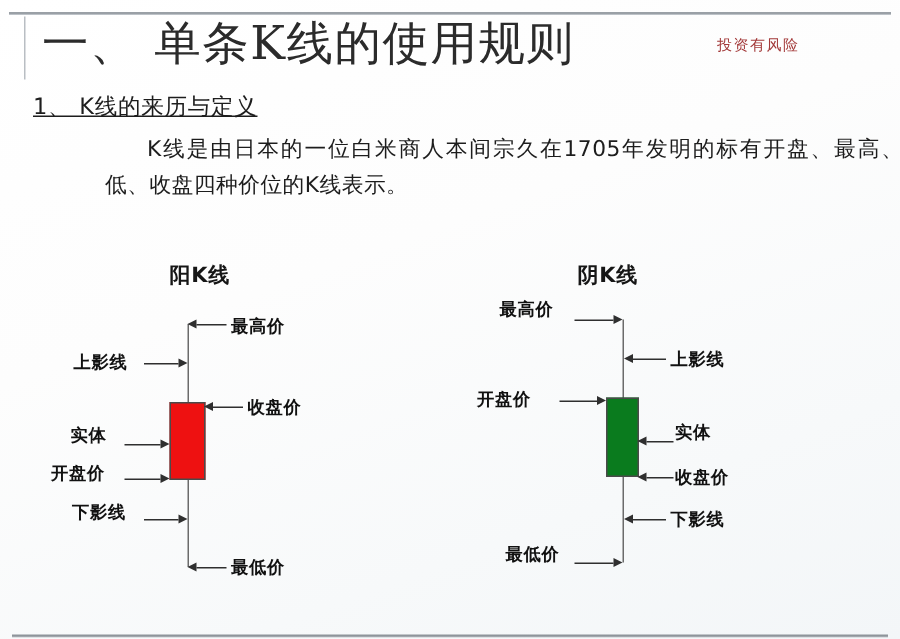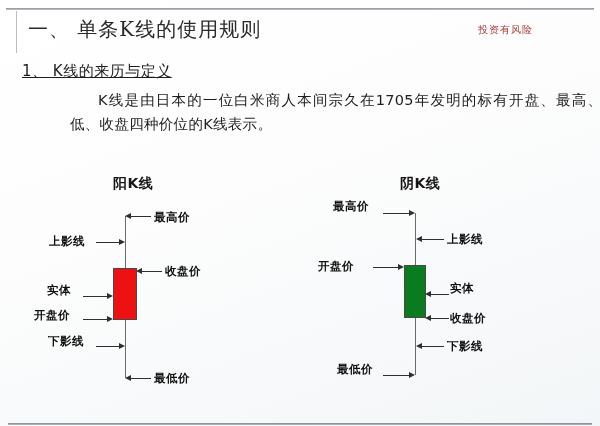--- a/index.html
+++ b/index.html
@@ -46,21 +46,21 @@
     height: 42px;
     background: #b9bec3;
   }
 
   
   .title {
     position: absolute;
     left: 28px;
     top: 9px;
     font-family: "DejaVu Serif", "Liberation Serif", serif;
-    font-size: 20px;
+    font-size: 31px;
     line-height: 40px;
     letter-spacing: 1px;
     color: #2b2b2b;
     white-space: nowrap;
   }
   .risk-note {
     position: absolute;
     left: 478px;
     top: 23px;
     font-size: 10px;
@@ -187,21 +187,21 @@
 
     <div class="lbl" style="left:48px; top:303px;">下影线</div>
     <div class="arrow right" style="left:96px; top:315px; width:23px;"></div>
 
     <div class="arrow left" style="left:131px; top:347px; width:20px;"></div>
     <div class="lbl" style="left:154px; top:340px;">最低价</div>
   </div>
 
   <div class="diagram" style="left:300px; top:0; width:300px; height:426px;">
 
-    <div class="dia-title" style="left:100px; top:144px;">阴K线</div>
+    <div class="dia-title" style="left:85px; top:144px;">阴K线</div>
 
     <div class="wick" style="left:115px; top:182px; height:162px;"></div>
 
     <div class="body-candle" style="left:104px; top:234px; width:22px; height:53px; background:#0a7b1e;"></div>
 
     <div class="lbl" style="left:33px; top:168px;">最高价</div>
     <div class="arrow right" style="left:83px; top:182px; width:26px;"></div>
 
     <div class="arrow left" style="left:122px; top:208px; width:22px;"></div>
     <div class="lbl" style="left:147px; top:201px;">上影线</div>

